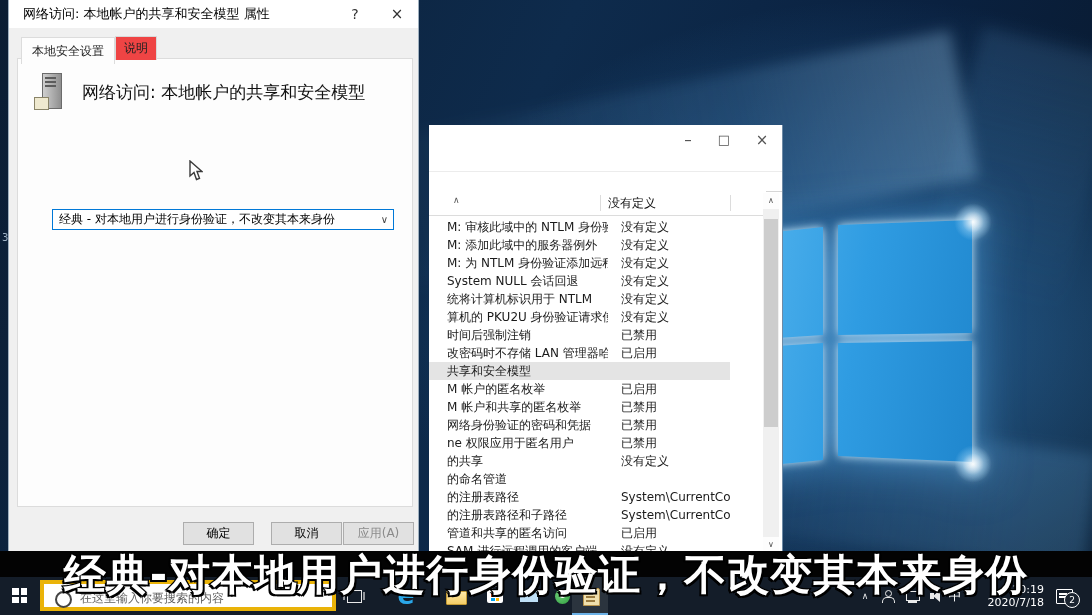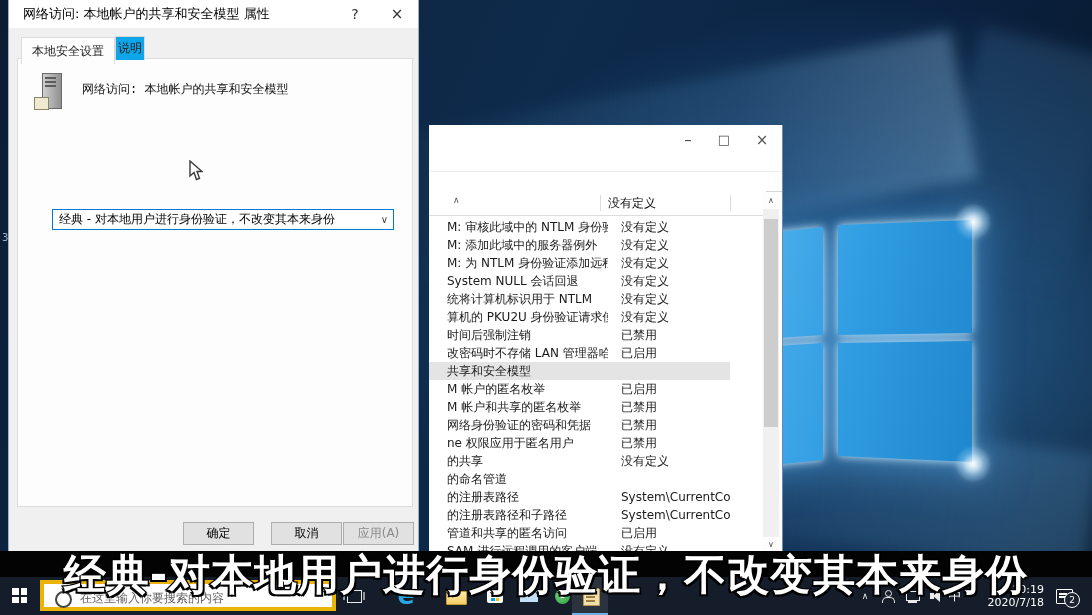--- a/index.html
+++ b/index.html
@@ -59,28 +59,28 @@
   .sthumb{position:absolute;left:1px;top:26px;width:14px;height:208px;background:#cdcdcd;}
   
   .dialog{position:absolute;left:8px;top:0;width:411px;height:553px;background:#f0f0f0;
     border:1px solid #9fb0bf;border-top:none;box-sizing:border-box;z-index:3;color:#000;}
   .dlg-titlebar{position:absolute;left:0;top:0;right:0;height:28px;background:#fff;}
   .dlg-title{position:absolute;left:14px;top:0;line-height:28px;font-size:13px;}
   .dlg-btn{position:absolute;top:0;width:30px;height:28px;text-align:center;line-height:28px;font-size:14px;color:#333;}
   .dlg-help{right:48px;}
   .dlg-close{right:6px;font-size:15px;}
   .tabs{position:absolute;left:12px;top:36px;display:flex;align-items:flex-start;z-index:2;}
-  .tab{font-size:12px;padding:3px 2px;border:1px solid #d9d9d9;border-bottom:none;background:#0ea5e9;color:#222;}
+  .tab{font-size:12px;padding:3px 8px;border:1px solid #d9d9d9;border-bottom:none;background:#ef4444;color:#222;}
   .tab.active{background:#fdfdfd;padding:5px 10px 4px;position:relative;top:1px;border-color:#dcdcdc;}
   .tabpage{position:absolute;left:8px;top:58px;width:394px;height:447px;background:#fdfdfd;border:1px solid #dcdcdc;}
   .policy-icon{position:absolute;left:16px;top:14px;width:34px;height:40px;}
   .srv-tower{position:absolute;left:8px;top:0;width:18px;height:34px;background:linear-gradient(90deg,#cfcfcf,#8f8f8f);border:1px solid #6b6b6b;}
   .srv-slot{position:absolute;left:2px;width:11px;height:2px;background:#5c5c5c;}
   .srv-paper{position:absolute;left:0px;top:24px;width:13px;height:11px;background:#efe9cf;border:1px solid #8a8468;}
-  .policy-name{position:absolute;left:64px;top:22px;width:300px;font-size:12px;color:#111;font-family:Liberation Mono, monospace;}
+  .policy-name{position:absolute;left:64px;top:22px;width:300px;font-size:17px;color:#111;}
   .dropdown{position:absolute;left:34px;top:150px;width:342px;height:21px;background:#fff;
     border:1px solid #0078d7;box-sizing:border-box;font-size:12px;line-height:19px;padding-left:6px;
     white-space:nowrap;overflow:hidden;}
   .dd-chevron{position:absolute;right:5px;top:0;font-size:10px;line-height:19px;color:#444;}
   .cursor{position:absolute;left:189px;top:160px;width:14px;height:21px;z-index:8;}
   .dlg-buttons .btn{position:absolute;top:522px;width:71px;height:23px;box-sizing:border-box;
     font-size:12px;text-align:center;line-height:21px;background:#e1e1e1;border:1px solid #adadad;}
   .btn-ok{left:174px;border:2px solid #0078d7;line-height:19px;}
   .btn-cancel{left:262px;}
   .btn-apply{left:334px;color:#8a8a8a;background:#d9d9d9;border-color:#bfbfbf;}

